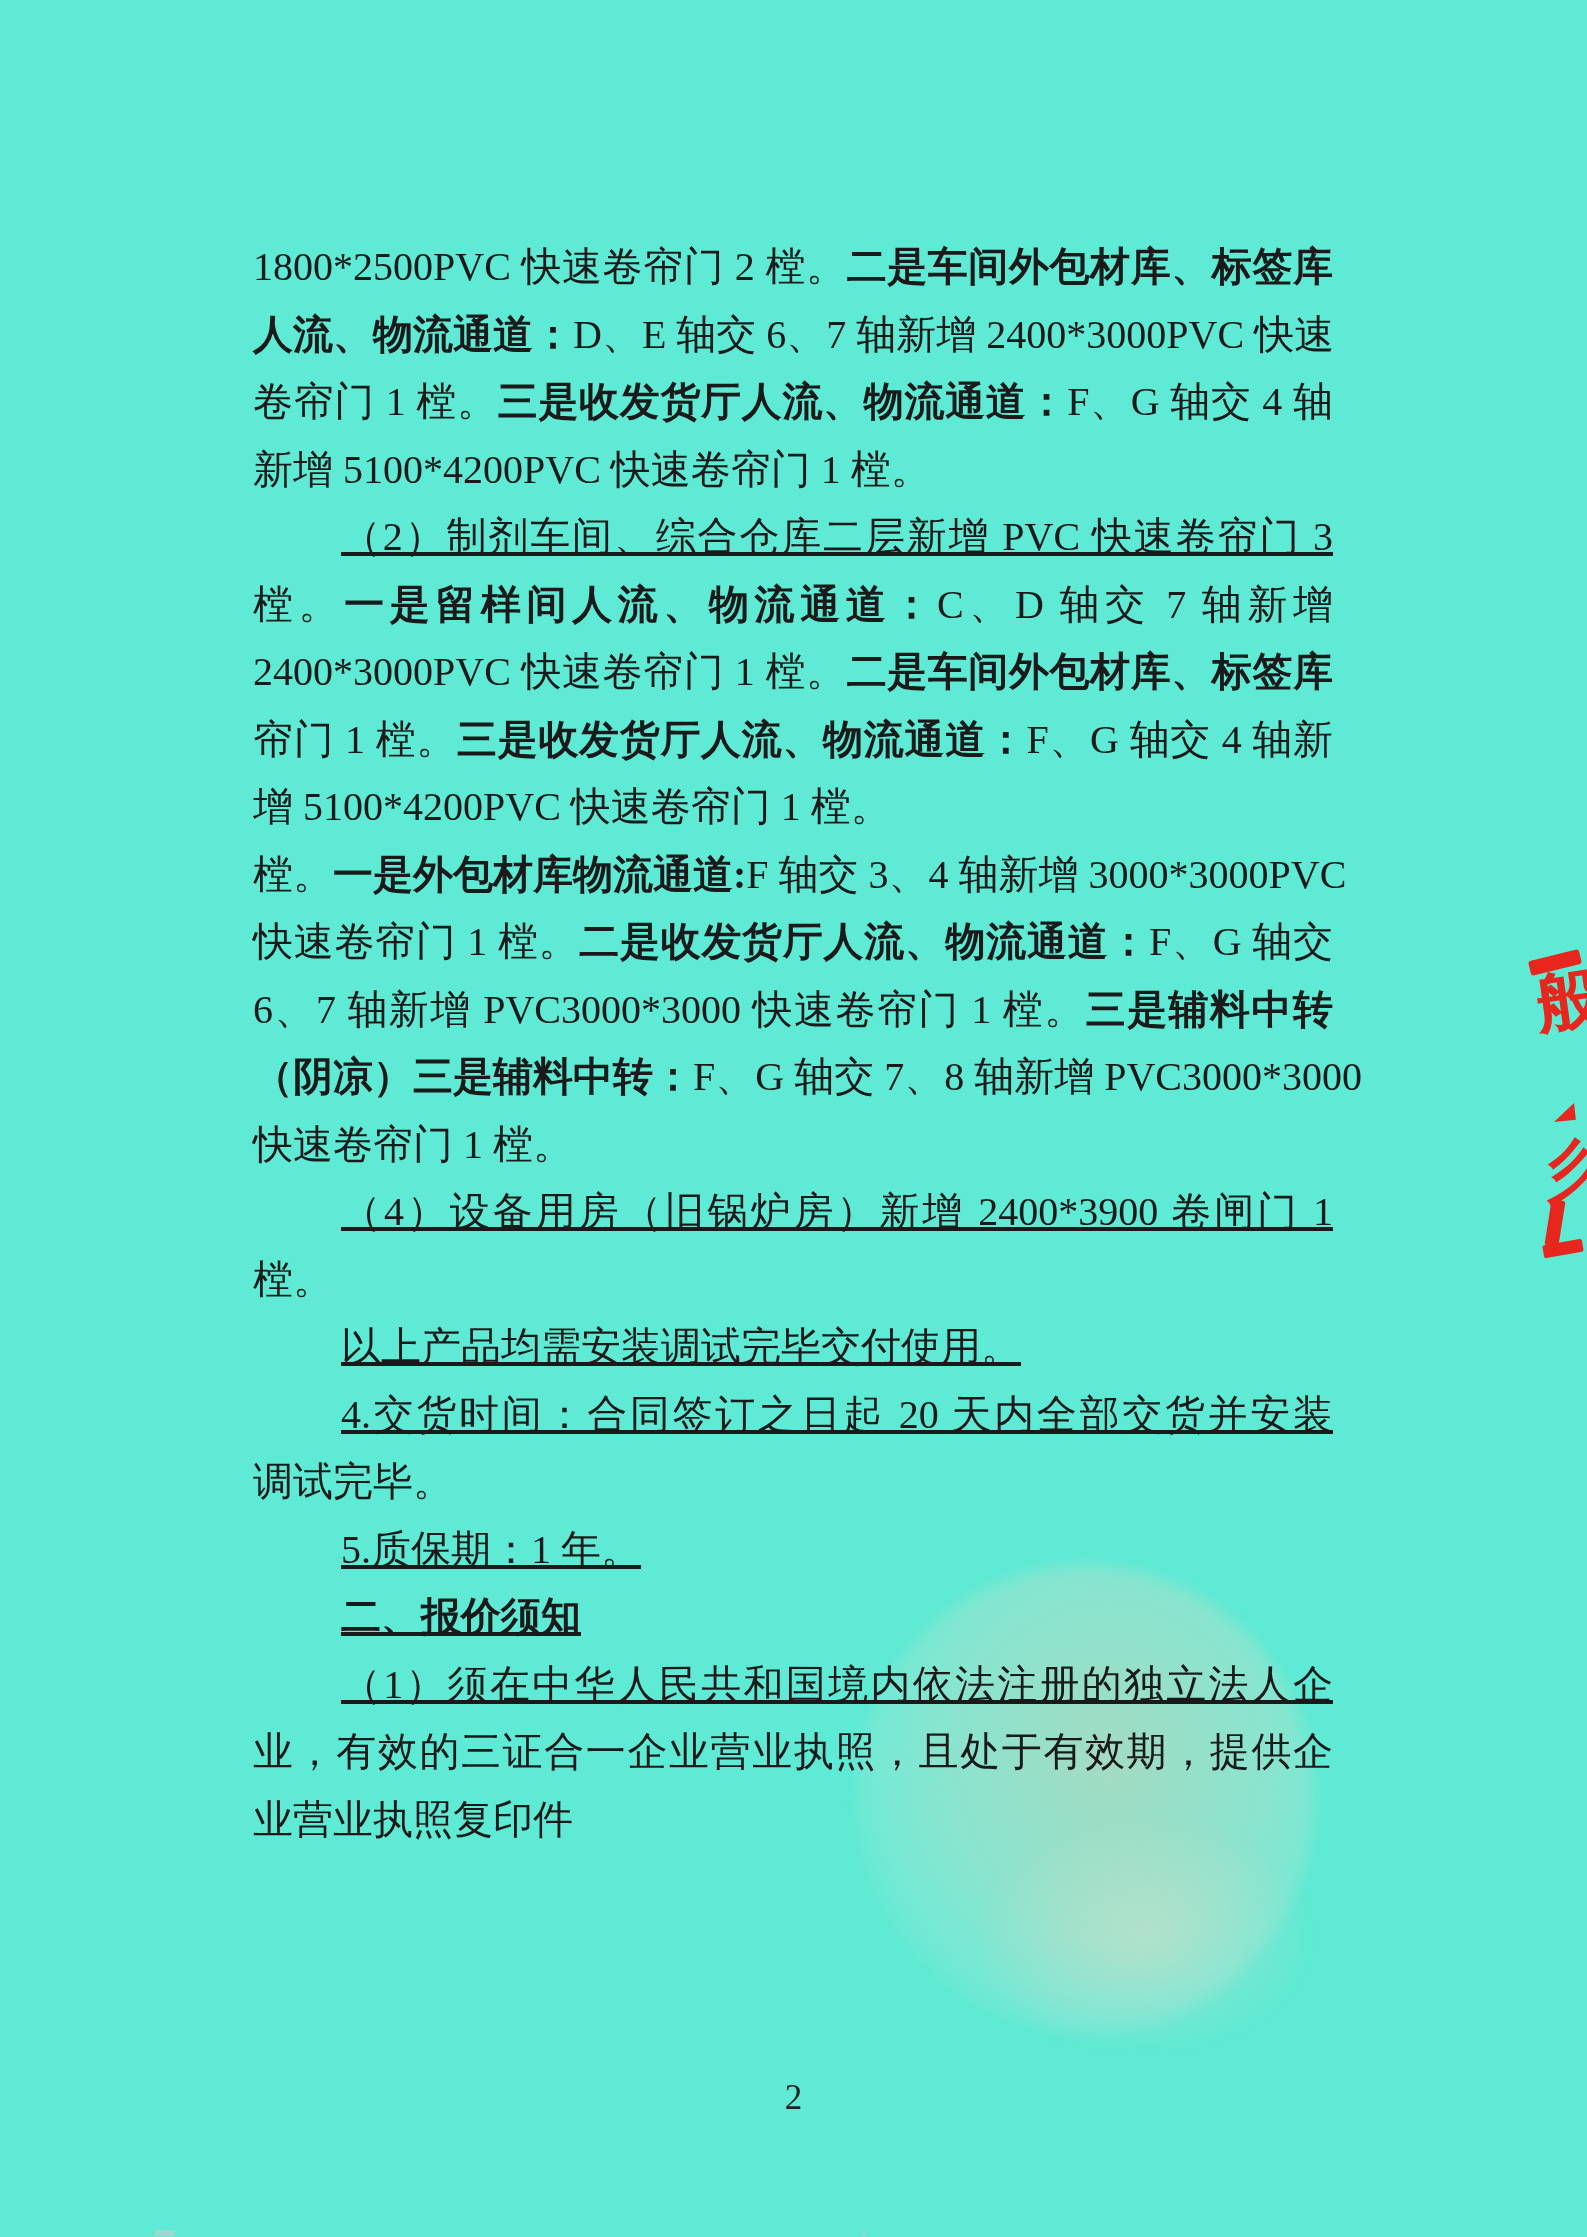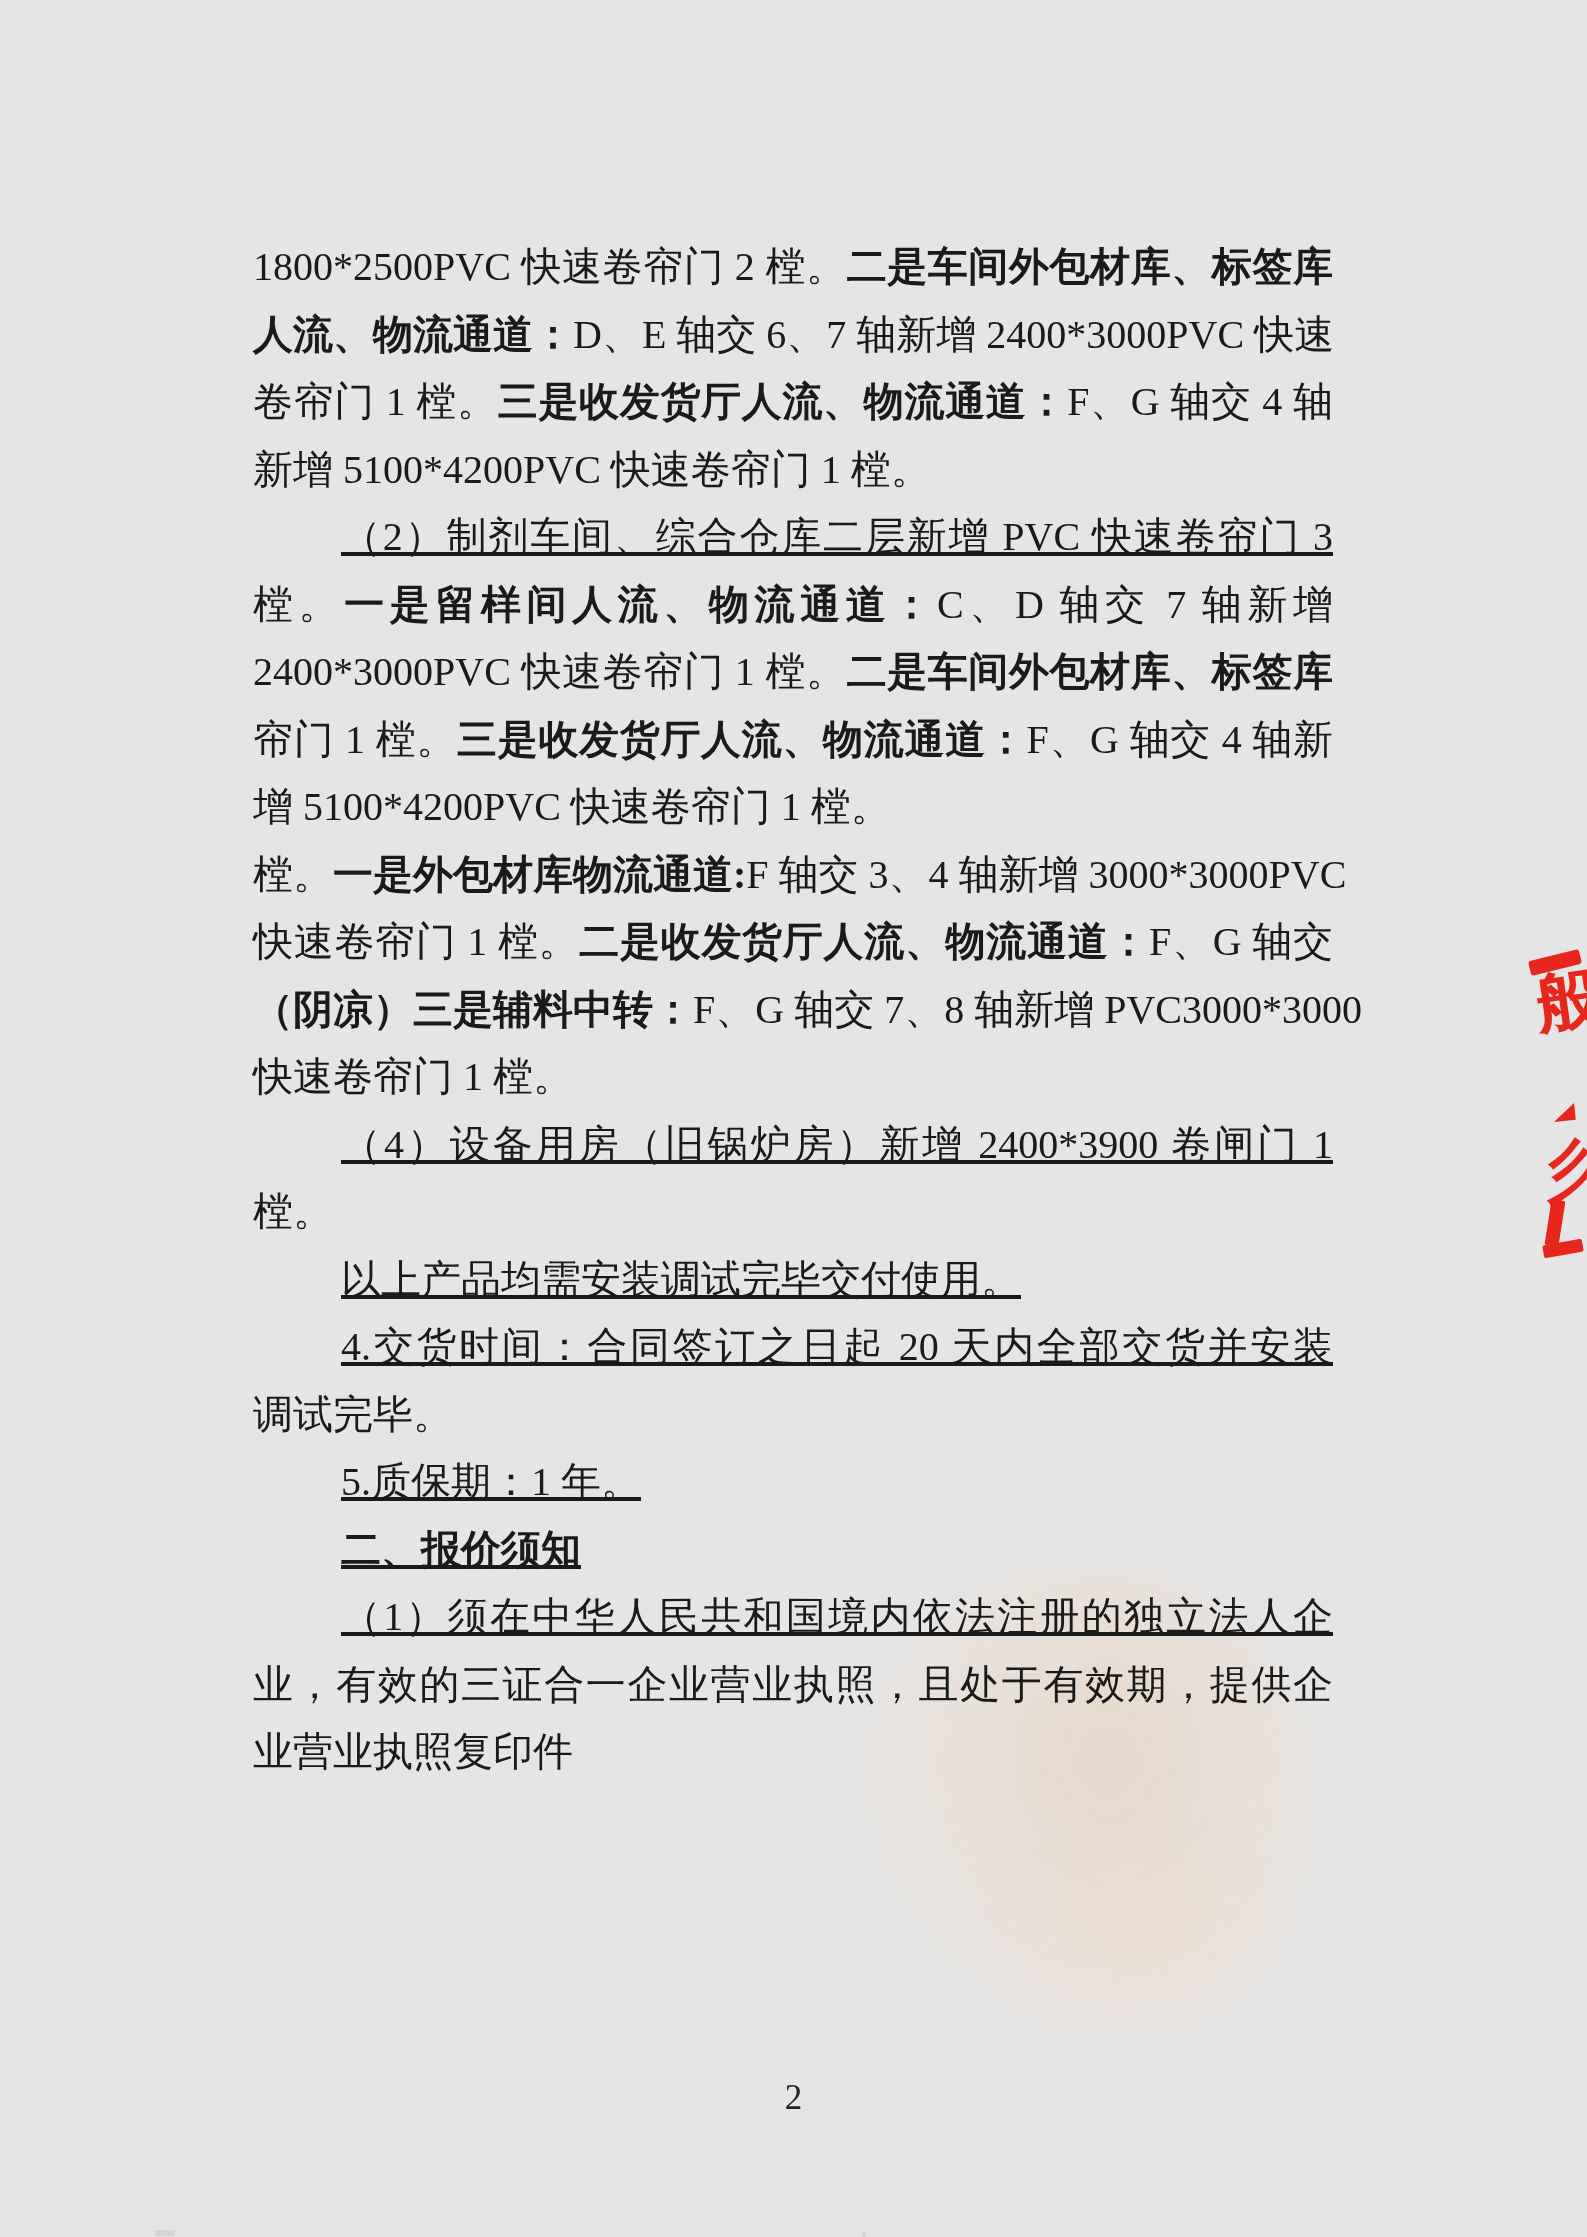--- a/index.html
+++ b/index.html
@@ -1,20 +1,20 @@
 <!DOCTYPE html>
 <html lang="zh"><head>
 <meta charset="utf-8">
 <style>
   html,body{margin:0;padding:0;}
   .page{
     position:relative;
     width:1587px;
     height:2237px;
-    background:#e5e5e5;
+    background:#5eead4;
     overflow:hidden;
     font-family:"Liberation Serif","DejaVu Serif",serif;
     color:#1a1a1a;
   }
   
   .watermark{
     position:absolute;
     left:855px; top:1565px;
     width:460px; height:470px;
     border-radius:50%;
@@ -114,20 +114,21 @@
       <div class="line"><span class="bold">人流、物流通道：</span><span class="">D、E 轴交 6、7 轴新增 2400*3000PVC 快速</span></div>
       <div class="line"><span class="">卷帘门 1 樘。</span><span class="bold">三是收发货厅人流、物流通道：</span><span class="">F、G 轴交 4 轴</span></div>
       <div class="line last"><span class="">新增 5100*4200PVC 快速卷帘门 1 樘。</span></div>
       <div class="line indent"><span class="">（2）制剂车间、综合仓库二层新增 PVC 快速卷帘门 3</span></div>
       <div class="line"><span class="">樘。</span><span class="bold">一是留样间人流、物流通道：</span><span class="">C、D 轴交 7 轴新增</span></div>
       <div class="line"><span class="">2400*3000PVC 快速卷帘门 1 樘。</span><span class="bold">二是车间外包材库、标签库</span></div>
       <div class="line"><span class="">帘门 1 樘。</span><span class="bold">三是收发货厅人流、物流通道：</span><span class="">F、G 轴交 4 轴新</span></div>
       <div class="line last"><span class="">增 5100*4200PVC 快速卷帘门 1 樘。</span></div>
       <div class="line"><span class="">樘。</span><span class="bold">一是外包材库物流通道:</span><span class="">F 轴交 3、4 轴新增 3000*3000PVC</span></div>
       <div class="line"><span class="">快速卷帘门 1 樘。</span><span class="bold">二是收发货厅人流、物流通道：</span><span class="">F、G 轴交</span></div>
+      <div class="line"><span class="">6、7 轴新增 PVC3000*3000 快速卷帘门 1 樘。</span><span class="bold">三是辅料中转</span></div>
       <div class="line"><span class="bold">（阴凉）三是辅料中转：</span><span class="">F、G 轴交 7、8 轴新增 PVC3000*3000</span></div>
       <div class="line last"><span class="">快速卷帘门 1 樘。</span></div>
       <div class="line indent"><span class="">（4）设备用房（旧锅炉房）新增 2400*3900 卷闸门 1</span></div>
       <div class="line last"><span class="">樘。</span></div>
       <div class="line indent last"><span class="">以上产品均需安装调试完毕交付使用。</span></div>
       <div class="line indent"><span class="">4.交货时间：合同签订之日起 20 天内全部交货并安装</span></div>
       <div class="line last"><span class="">调试完毕。</span></div>
       <div class="line indent last"><span class="">5.质保期：1 年。</span></div>
       <div class="line indent last"><span class="bold">二、报价须知</span></div>
       <div class="line indent"><span class="">（1）须在中华人民共和国境内依法注册的独立法人企</span></div>

